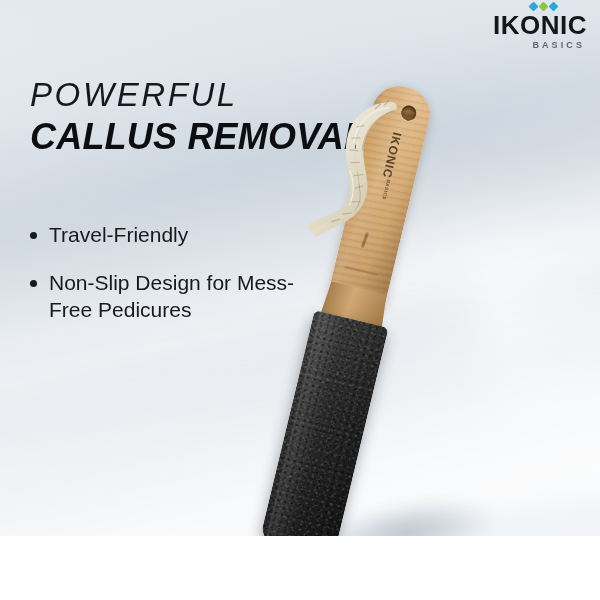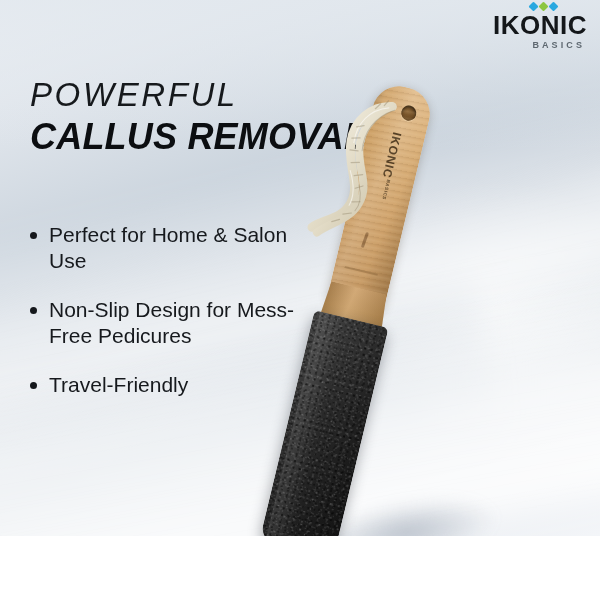--- a/index.html
+++ b/index.html
@@ -401,29 +401,25 @@
   </div>
 
   <div class="headline">
     <div class="headline-light">POWERFUL</div>
     <div class="headline-bold">CALLUS REMOVAL</div>
   </div>
 
   <div class="bullets">
     <div class="bullet-row">
       <span class="bullet-dot"></span>
-      <span class="bullet-text">Perfect for Home &amp; Salon Use</span>
+      <span class="bullet-text">Travel-Friendly</span>
     </div>
     <div class="bullet-row">
       <span class="bullet-dot"></span>
       <span class="bullet-text">Non-Slip Design for Mess-Free Pedicures</span>
-    </div>
-    <div class="bullet-row">
-      <span class="bullet-dot"></span>
-      <span class="bullet-text">Travel-Friendly</span>
     </div>
   </div>
 
   <div class="product">
     <div class="prod-shadow"></div>
 
     <div class="tool">
 
       <div class="handle">
         <div class="handle-grain-1"></div>

